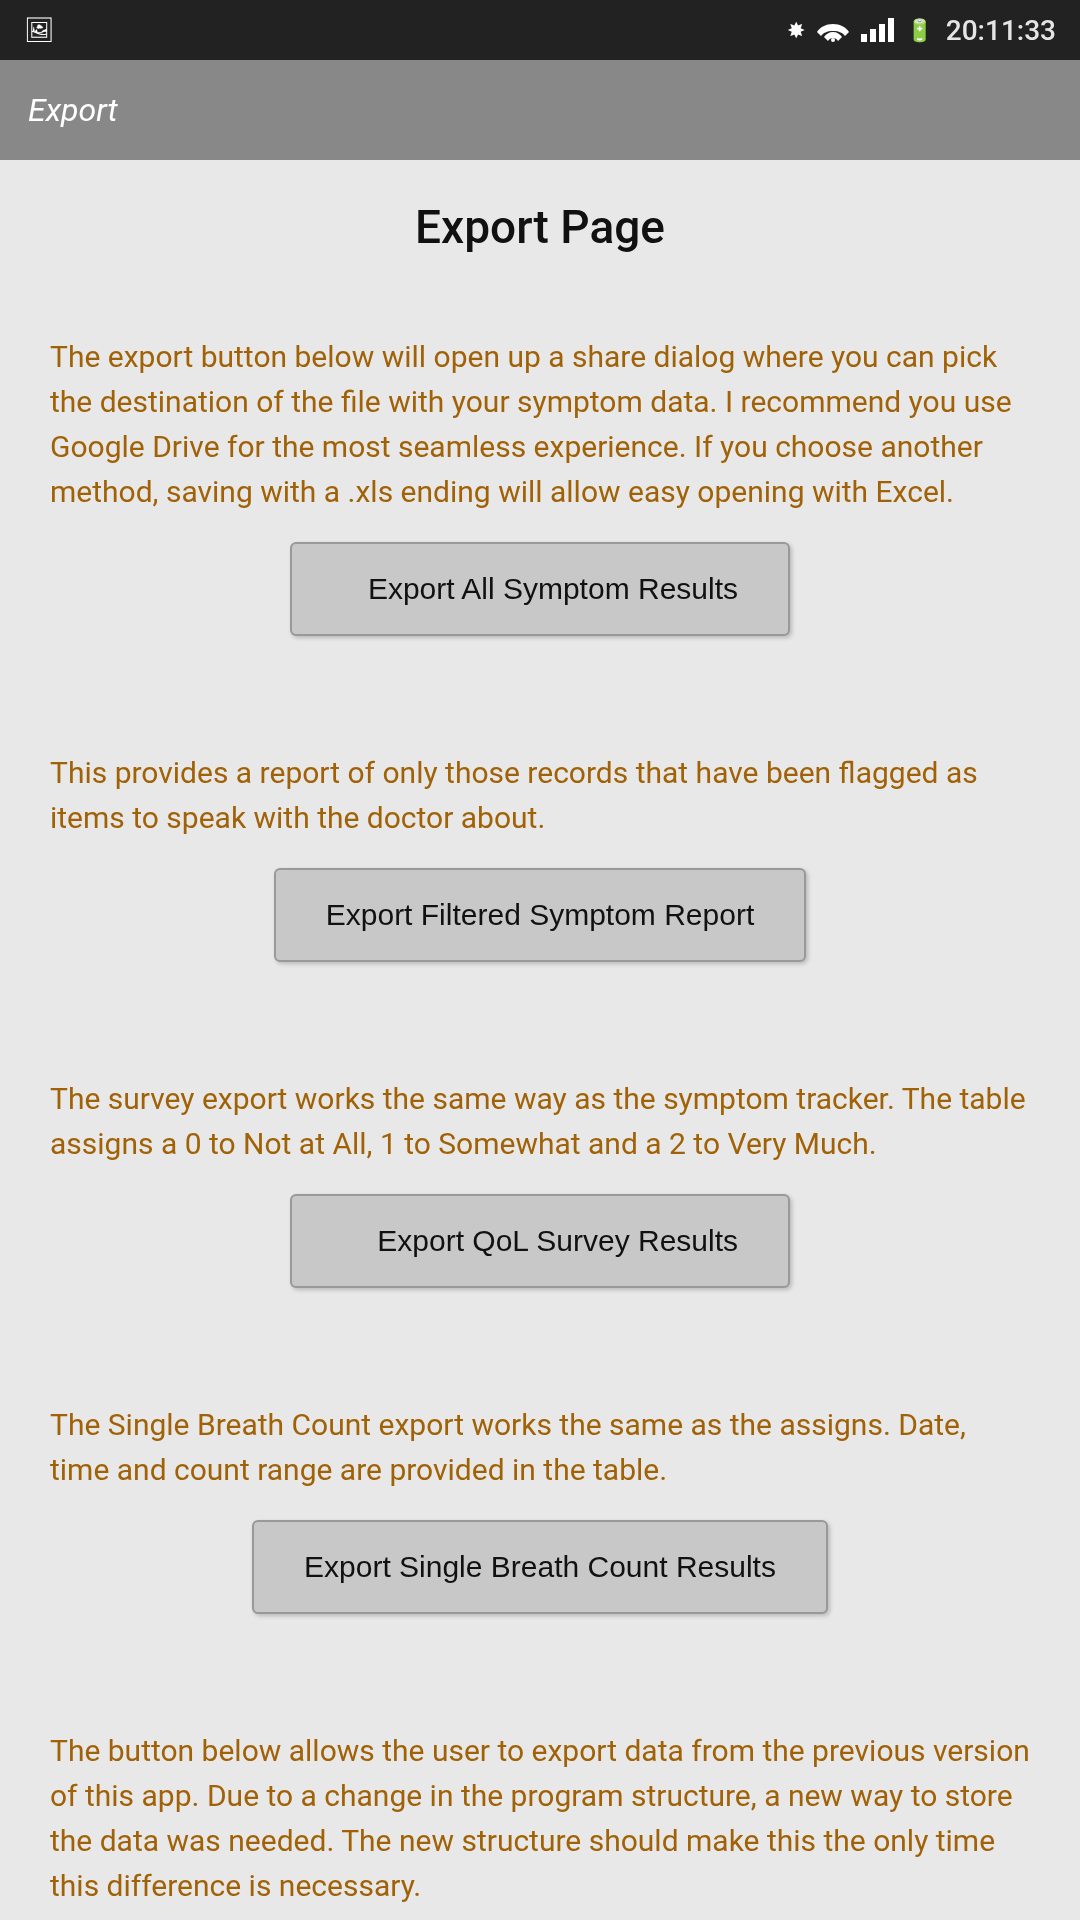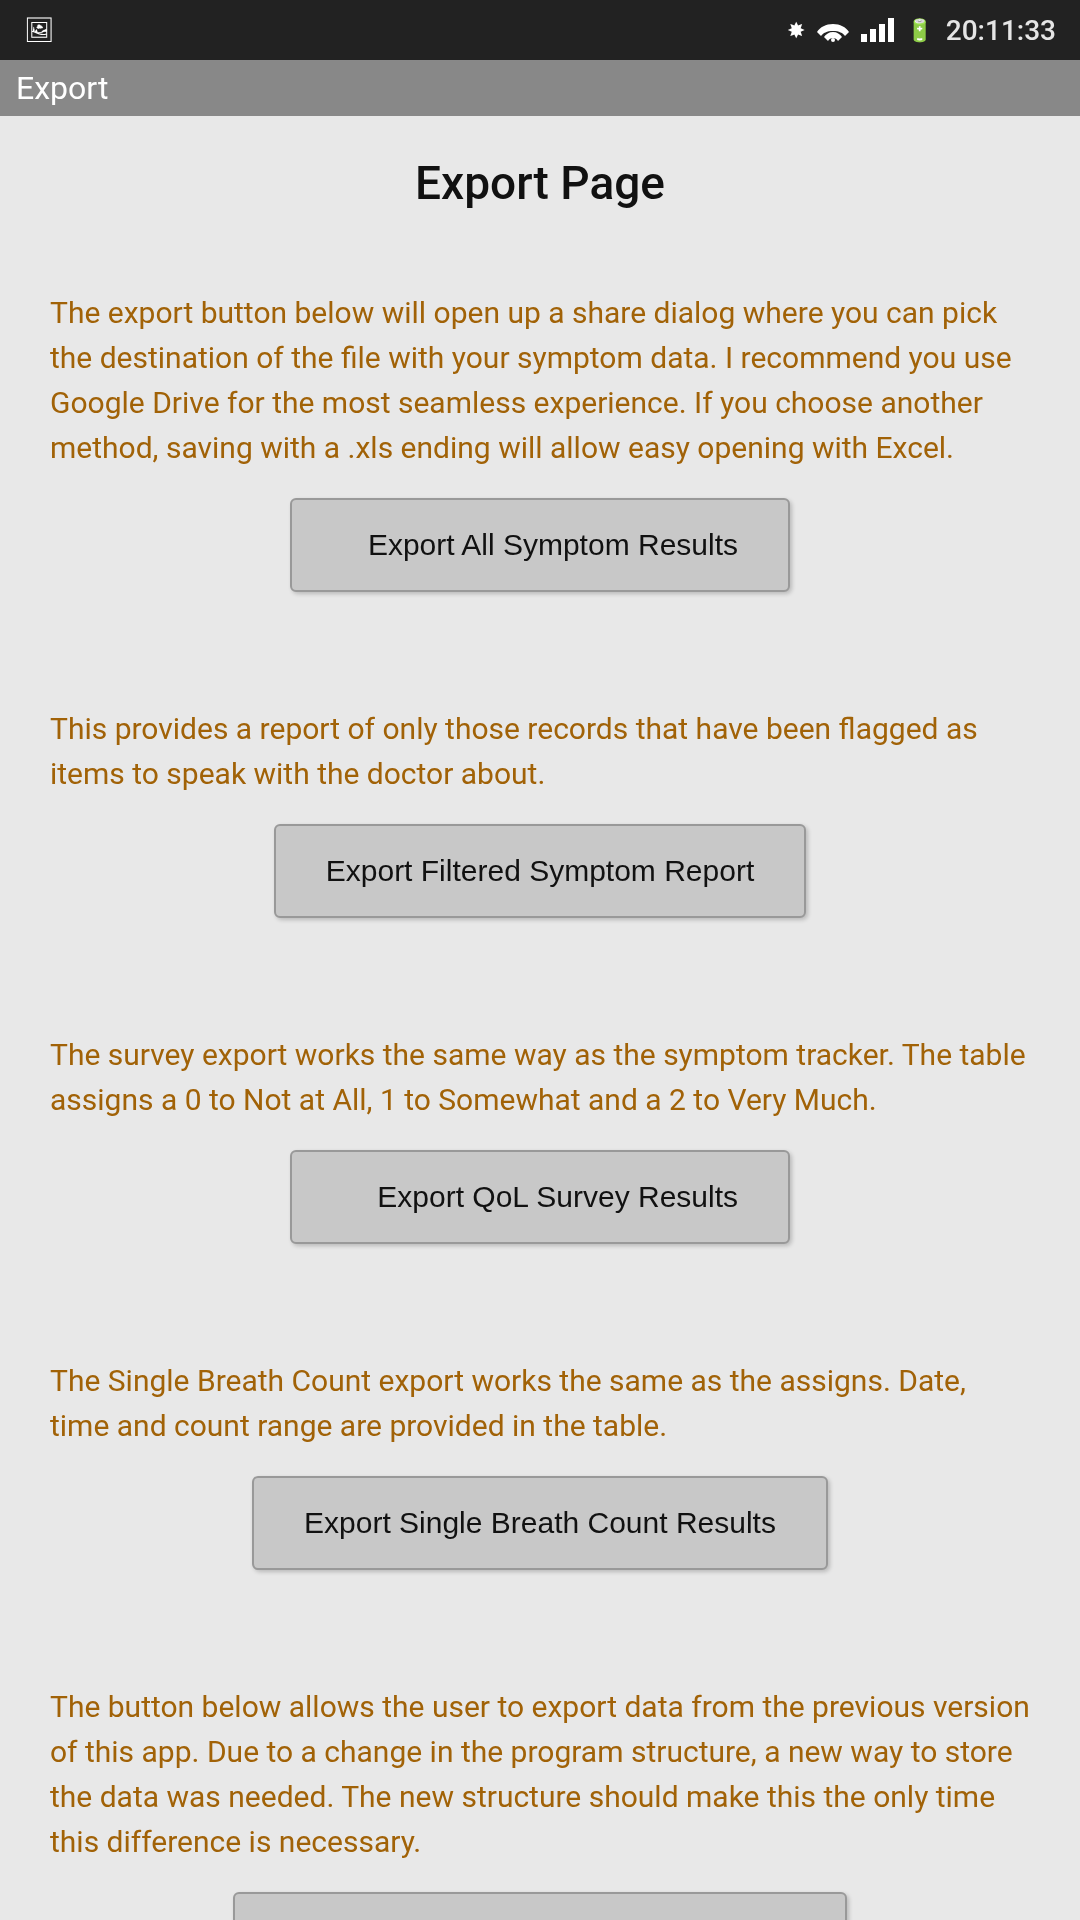--- a/index.html
+++ b/index.html
@@ -49,26 +49,27 @@
 
     .status-time {
       color: #e5e5e5;
       font-size: 28px;
       font-weight: 500;
     }
 
     
     .app-bar {
       width: 100%;
-      height: 56px;
+      height: 100px;
       background: #888;
       display: flex;
       align-items: center;
-      padding: 0 16px;
+      padding: 0 28px;
       flex-shrink: 0;
+      font-style: italic;
     }
 
     .app-bar-title {
       color: #fff;
       font-size: 32px;
       font-weight: 400;
     }
 
     
     .main-content {

